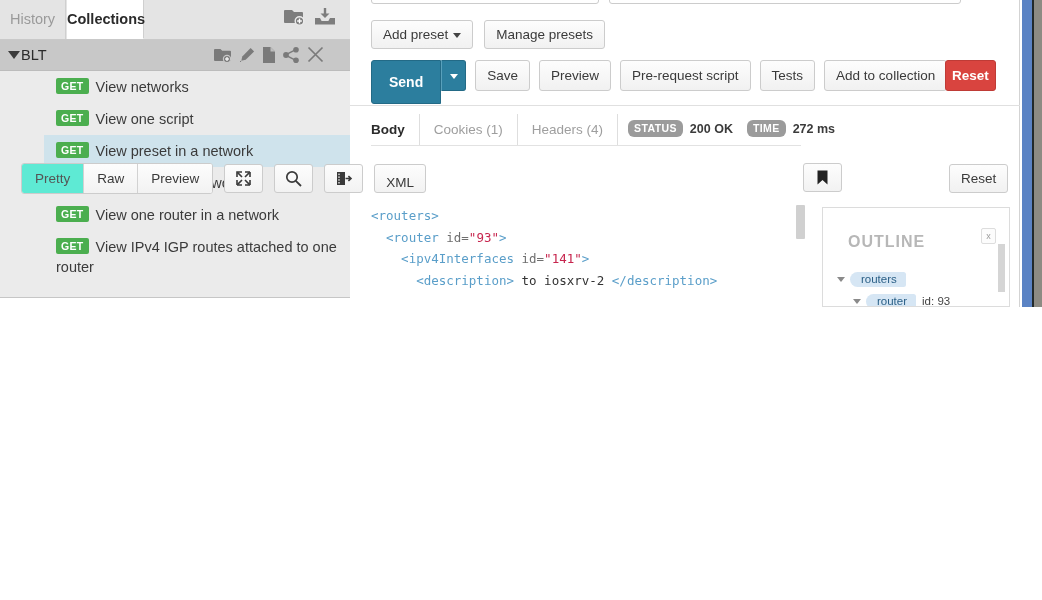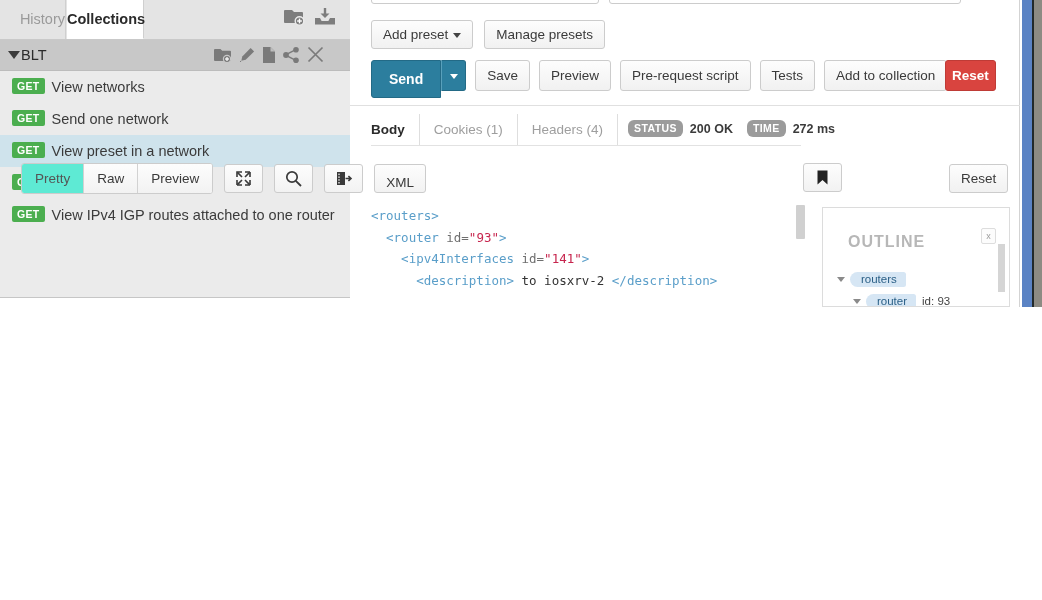--- a/index.html
+++ b/index.html
@@ -33,21 +33,21 @@
     height: 39px;
     background: #e4e4e4;
     border-bottom: 1px solid #c9c9c9;
   }
   .side-tab {
     position: absolute;
     top: 0;
     height: 39px;
     line-height: 39px;
     font-size: 14.5px;
-    text-align: right;
+    text-align: center;
     box-sizing: border-box;
     cursor: pointer;
     user-select: none;
   }
   .side-tab.history {
     left: 0; width: 66px;
     color: #9a9a9a;
     background: #e4e4e4;
     border-right: 1px solid #cfcfcf;
   }
@@ -112,20 +112,21 @@
   }
   .req-item {
     position: relative;
     min-height: 32px;
     padding: 6px 10px 6px 12px;
     box-sizing: border-box;
     font-size: 14.5px;
     color: #3b3b3b;
     cursor: pointer;
     line-height: 20px;
+    margin-left: 44px;
   }
   .req-item.selected { background: #cfe3ec; }
   .verb {
     display: inline-block;
     background: #4bae4f;
     color: #ffffff;
     font-size: 10.5px;
     font-weight: bold;
     letter-spacing: .3px;
     padding: 2px 5px 2px 5px;
@@ -194,21 +195,21 @@
     border-top: 5px solid #444;
     vertical-align: middle;
     margin-left: 5px;
   }
   .btn-send {
     background: #2c7e9e;
     border: 1px solid #236a86;
     color: #ffffff;
     font-weight: bold;
     font-size: 14px;
-    height: 38px;
+    height: 44px;
     line-height: 29px;
     padding: 0 17px;
     border-radius: 3px 0 0 3px;
   }
   .btn-send-caret {
     background: #2c7e9e;
     border: 1px solid #236a86;
     border-left: 1px solid #59a0bb;
     border-radius: 0 3px 3px 0;
     width: 25px;
@@ -562,23 +563,24 @@
         <span class="ic">
           <svg width="17" height="17" viewBox="0 0 17 17">
             <path d="M1.5 1.5l14 14M15.5 1.5l-14 14" stroke="#7a7a7a" stroke-width="1.7" fill="none"></path>
           </svg>
         </span>
       </span>
     </div>
 
     <div id="req-list">
         <div class="req-item"><span class="verb">GET</span><span class="req-label">View networks</span></div>
-        <div class="req-item"><span class="verb">GET</span><span class="req-label">Send one network</span></div>
+        <div class="req-item"><span class="verb">GET</span><span class="req-label">View one script</span></div>
         <div class="req-item selected"><span class="verb">GET</span><span class="req-label">View preset in a network</span></div>
         <div class="req-item"><span class="verb">GET</span><span class="req-label">View links in a network</span></div>
+        <div class="req-item"><span class="verb">GET</span><span class="req-label">View one router in a network</span></div>
         <div class="req-item"><span class="verb">GET</span><span class="req-label">View IPv4 IGP routes attached to one router</span></div>
       </div>
 
   </div>
 
   <div id="main">
 
     <div class="top-input" id="top-input-1"></div>
     <div class="top-input" id="top-input-2"></div>
 

